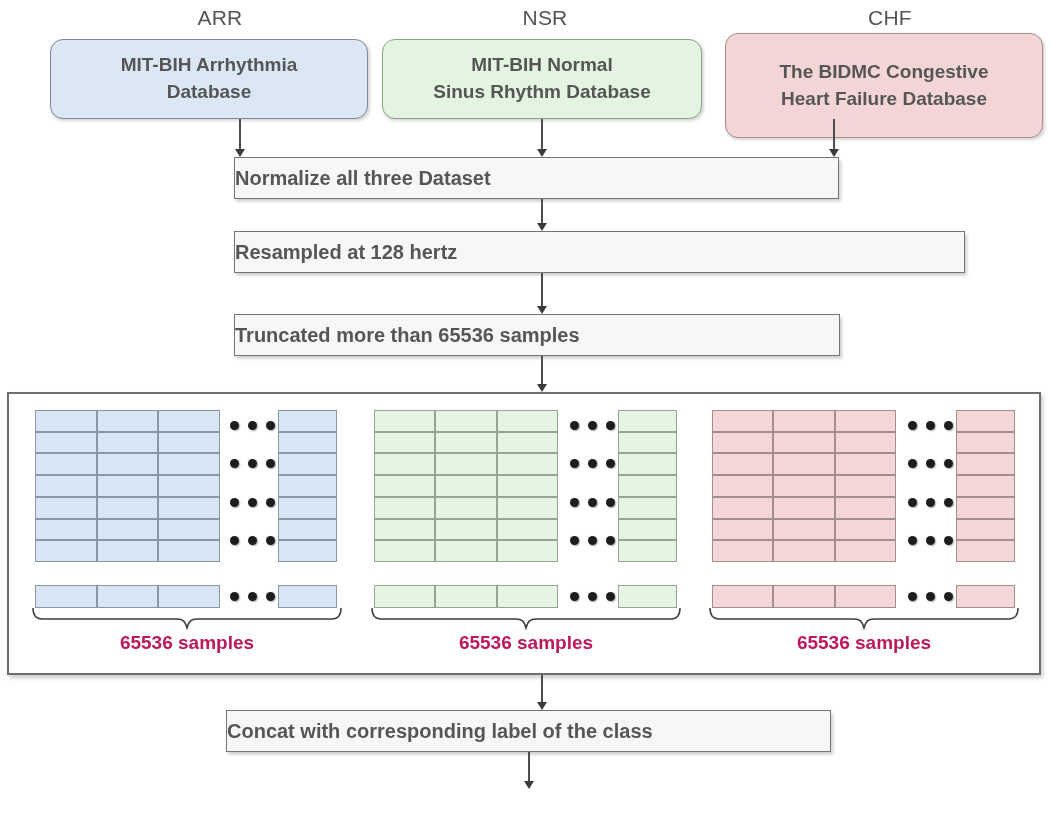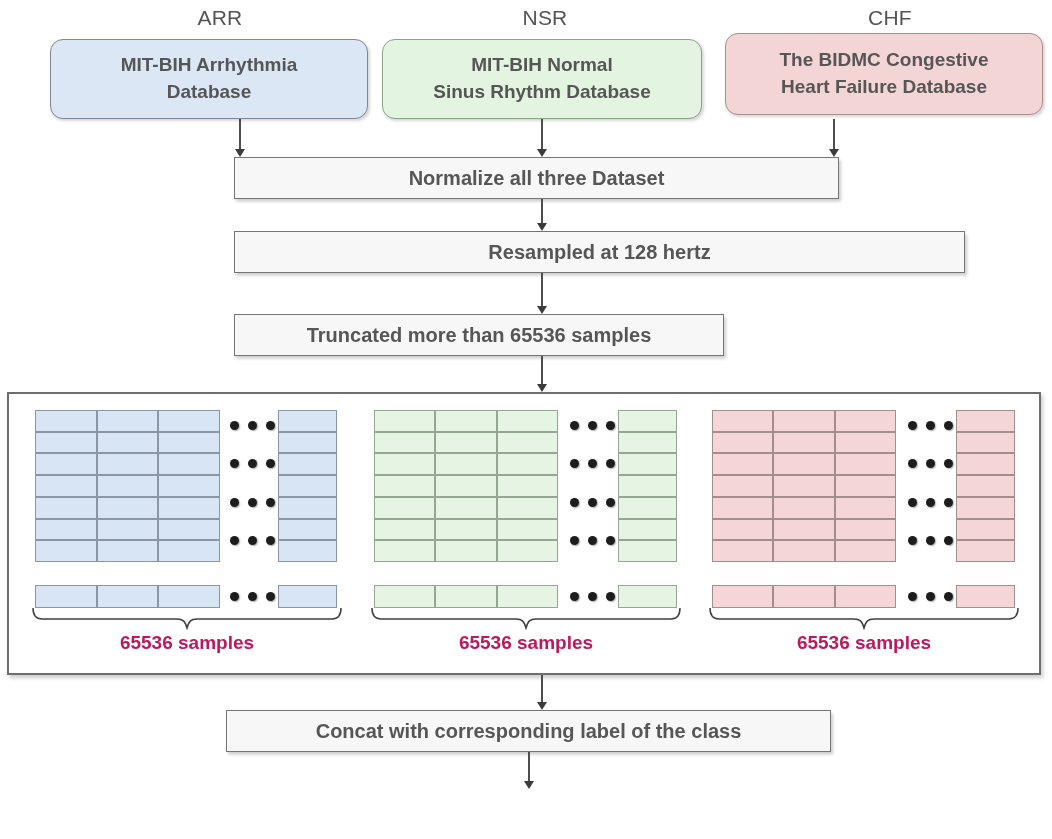--- a/index.html
+++ b/index.html
@@ -50,21 +50,21 @@
   .db-chf { background: #f3d5d5; border-color: #a98d8d; }
 
   
   .proc-box {
     position: absolute;
     box-sizing: border-box;
     background: #f7f7f7;
     border: 1.6px solid #757575;
     display: flex;
     align-items: center;
-    justify-content: center;
+    justify-content: flex-start;
     font-size: 20px;
     font-weight: bold;
     color: #565656;
     box-shadow: 2px 2.5px 3px rgba(0,0,0,0.20);
   }
 
   
   .vline {
     position: absolute;
     width: 1.6px;
@@ -157,21 +157,21 @@
   <div class="db-box db-arr" style="left:50px; top:39px; width:318px; height:80px; flex-direction:column;">
     <span>MIT-BIH Arrhythmia</span>
     <span>Database</span>
   </div>
 
   <div class="db-box db-nsr" style="left:382px; top:39px; width:320px; height:80px; flex-direction:column;">
     <span>MIT-BIH Normal</span>
     <span>Sinus Rhythm Database</span>
   </div>
 
-  <div class="db-box db-chf" style="left:725px; top:33px; width:318px; height:82px; flex-direction:column;align-items:center;">
+  <div class="db-box db-chf" style="left:725px; top:33px; width:318px; height:105px; flex-direction:column;align-items:center;">
     <span>The BIDMC Congestive</span>
     <span>Heart Failure Database</span>
   </div>
 
   <div class="vline" style="left:239px; top:119px; height:31px;"></div>
   <div class="arrowhead" style="left:235px; top:149px;"></div>
 
   <div class="vline" style="left:541px; top:119px; height:31px;"></div>
   <div class="arrowhead" style="left:537px; top:149px;"></div>
 
@@ -185,21 +185,21 @@
   <div class="vline" style="left:541px; top:199px; height:25px;"></div>
   <div class="arrowhead" style="left:537px; top:223px;"></div>
 
   <div class="proc-box" style="left:234px; top:231px; width:731px; height:42px;">
     <span>Resampled at 128 hertz</span>
   </div>
 
   <div class="vline" style="left:541px; top:273px; height:34px;"></div>
   <div class="arrowhead" style="left:537px; top:306px;"></div>
 
-  <div class="proc-box" style="left:234px; top:314px; width:490px; height:42px;">
+  <div class="proc-box" style="left:234px; top:314px; width:606px; height:42px;">
     <span>Truncated more than 65536 samples</span>
   </div>
 
   <div class="vline" style="left:541px; top:356px; height:31px;"></div>
   <div class="arrowhead" style="left:537px; top:384px;"></div>
 
   <div id="matrix-container" style="left:7px; top:392px; width:1034px; height:283px;">
 
     <div class="matrix-group">
 

